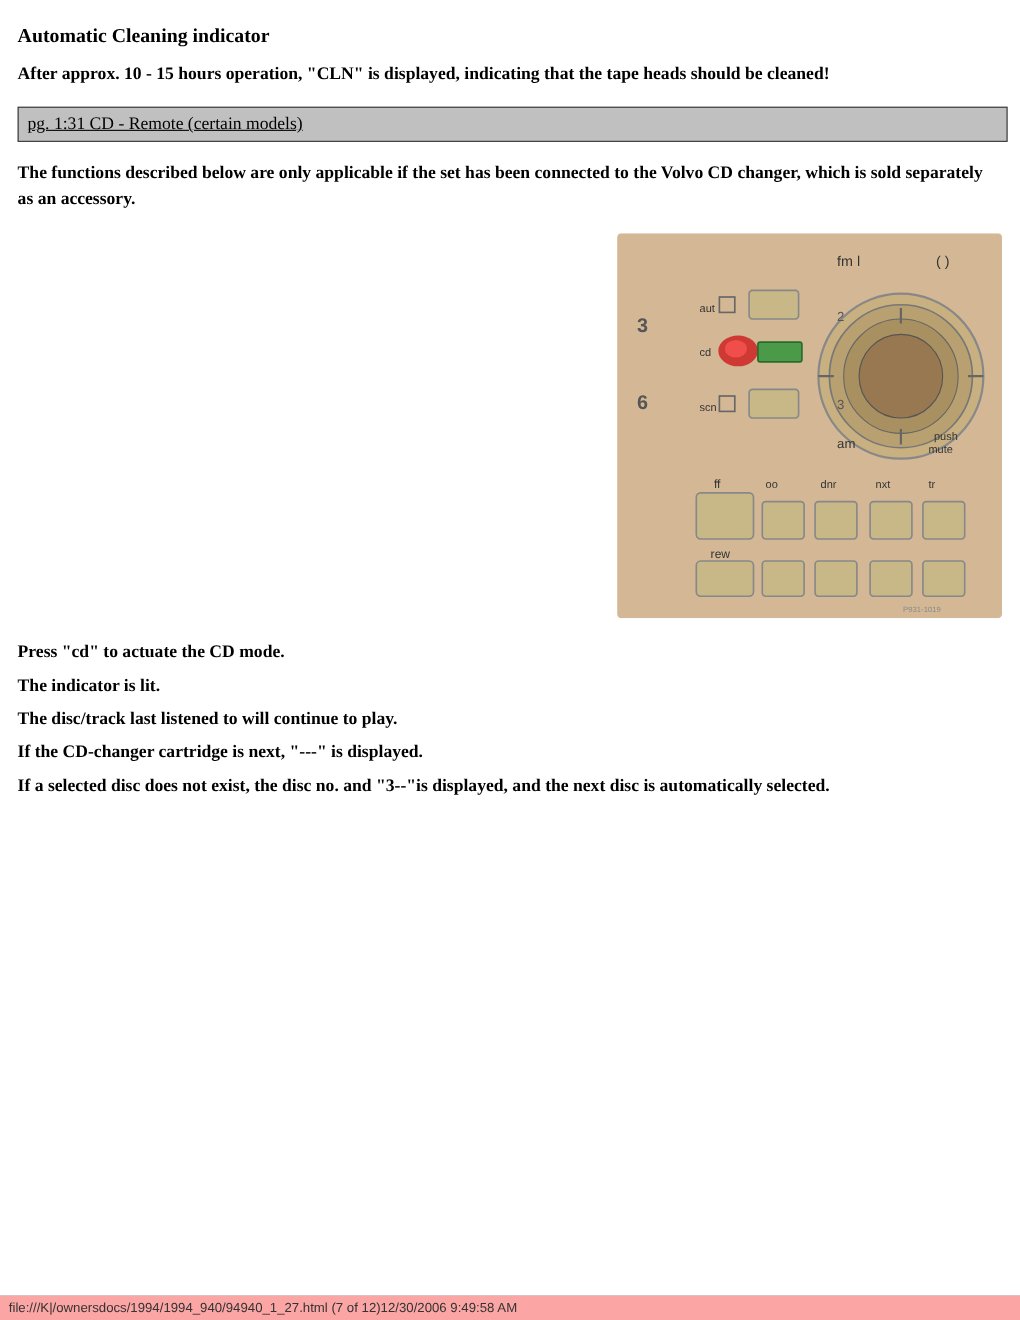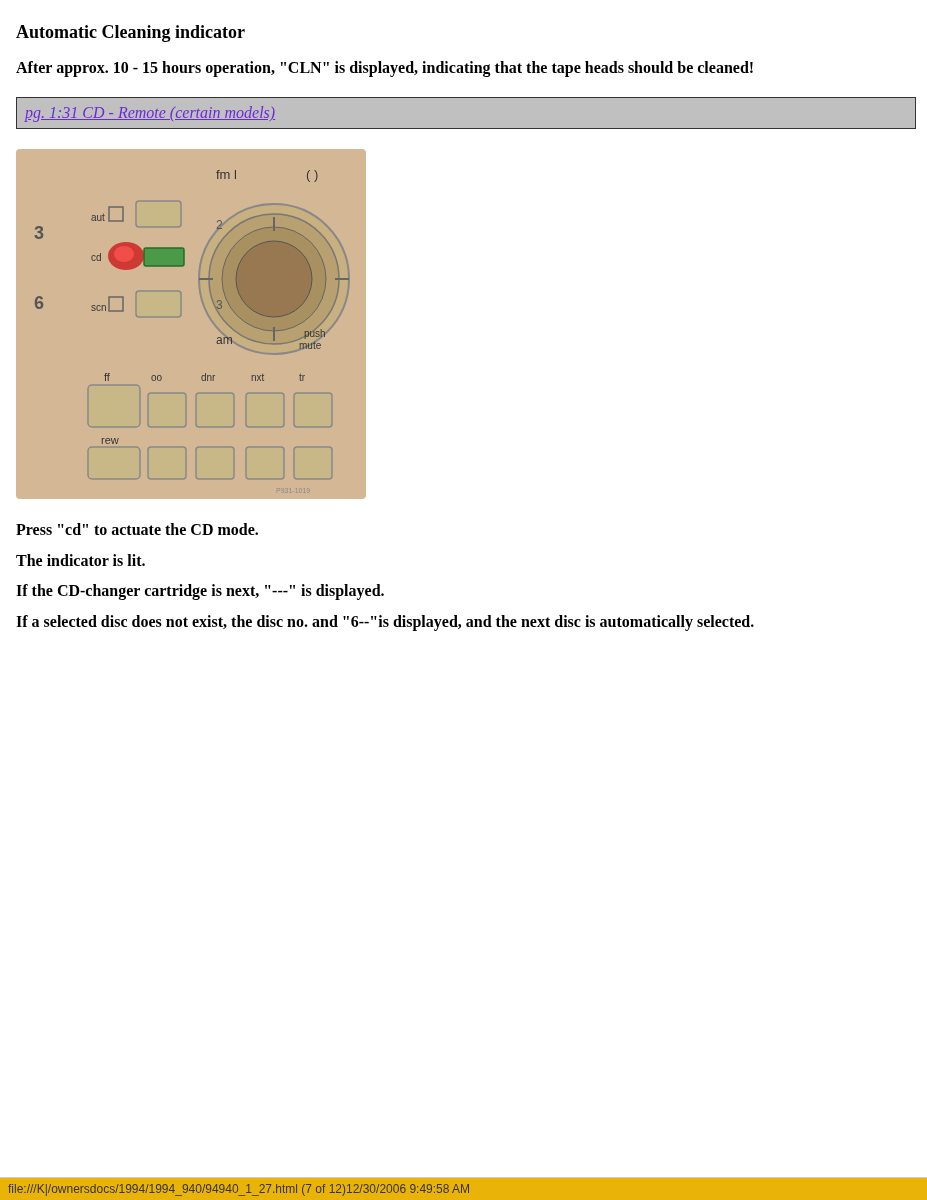--- a/index.html
+++ b/index.html
@@ -42,72 +42,72 @@
       margin-bottom: 8px;
       font-weight: bold;
     }
 
     .link-bar {
       display: block;
       background-color: #c0c0c0;
       border: 1px solid #333;
       padding: 6px 8px;
       margin: 18px 0 18px 0;
-      color: #6d28d9;
+      color: #000000;
       text-decoration: underline;
       font-size: 16px;
       cursor: pointer;
       width: 900px;
-      font-style: italic;
     }
 
     .image-container {
       display: flex;
-      justify-content: flex-start;
+      justify-content: flex-end;
       margin: 20px 0 20px 0;
     }
 
     
     .cd-remote-svg {
       width: 350px;
       height: 350px;
     }
 
     .cd-mode-heading {
       font-size: 16px;
       font-weight: bold;
       margin-bottom: 12px;
     }
 
     .bottom-bar {
       position: fixed;
       bottom: 0;
       left: 0;
       width: 927px;
-      background: #eab308;
+      background: #fca5a5;
       border-top: 1px solid #ccc;
       font-size: 12px;
       font-family: Arial, sans-serif;
       padding: 4px 8px;
       color: #333;
     }
   </style>
 </head>
 <body>
 
 <div class="page-wrapper">
 
 
   <h2 class="section-heading">Automatic Cleaning indicator</h2>
 
   <p class="body-text">After approx. 10 - 15 hours operation, "CLN" is displayed, indicating that the tape heads should be cleaned!</p>
 
 
   <a class="link-bar" href="#">pg. 1:31 CD - Remote (certain models)</a>
 
+  <p class="body-text">The functions described below are only applicable if the set has been connected to the Volvo CD changer, which is sold separately as an accessory.</p>
 
   <div class="image-container">
     <svg class="cd-remote-svg" viewBox="0 0 350 350" xmlns="http://www.w3.org/2000/svg">
 
       <rect width="350" height="350" fill="#d4b896" rx="4"></rect>
 
       <text x="200" y="30" font-family="Arial" font-size="13" fill="#333">fm l</text>
       <text x="290" y="30" font-family="Arial" font-size="13" fill="#333">( )</text>
 
       <text x="18" y="90" font-family="Arial" font-size="18" fill="#555" font-weight="bold">3</text>
@@ -174,22 +174,23 @@
 
       <text x="260" y="344" font-family="Arial" font-size="7" fill="#888">P931-1019</text>
     </svg>
   </div>
 
 
   <p class="body-text">Press "cd" to actuate the CD mode.</p>
 
   <p class="body-text">The indicator is lit.</p>
 
+  <p class="body-text">The disc/track last listened to will continue to play.</p>
 
   <p class="body-text">If the CD-changer cartridge is next, "---" is displayed.</p>
 
-  <p class="body-text">If a selected disc does not exist, the disc no. and "6--"is displayed, and the next disc is automatically selected.</p>
+  <p class="body-text">If a selected disc does not exist, the disc no. and "3--"is displayed, and the next disc is automatically selected.</p>
 
 </div>
 
 <div class="bottom-bar">
   <span>file:///K|/ownersdocs/1994/1994_940/94940_1_27.html (7 of 12)12/30/2006 9:49:58 AM</span>
 </div>
 
 </body></html>

